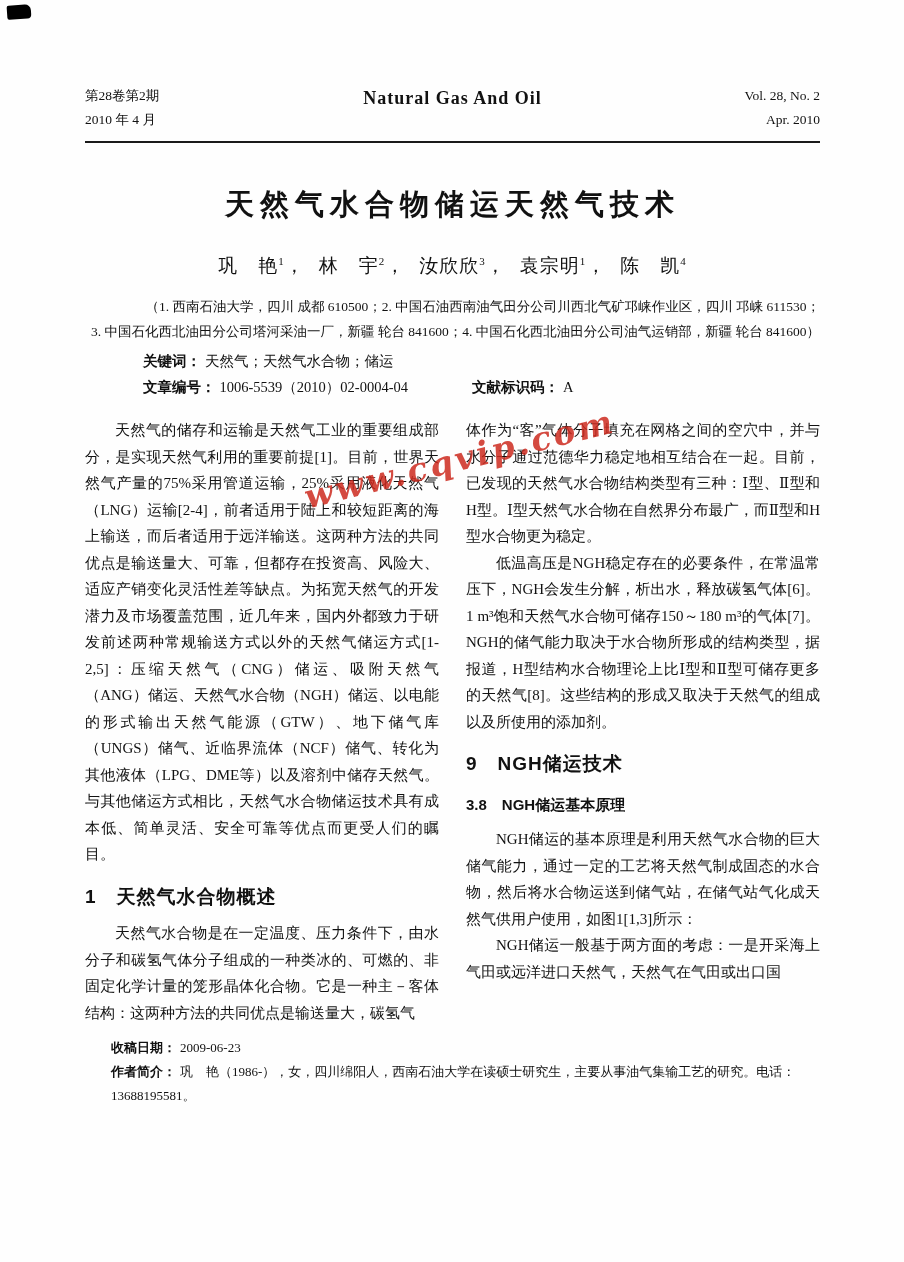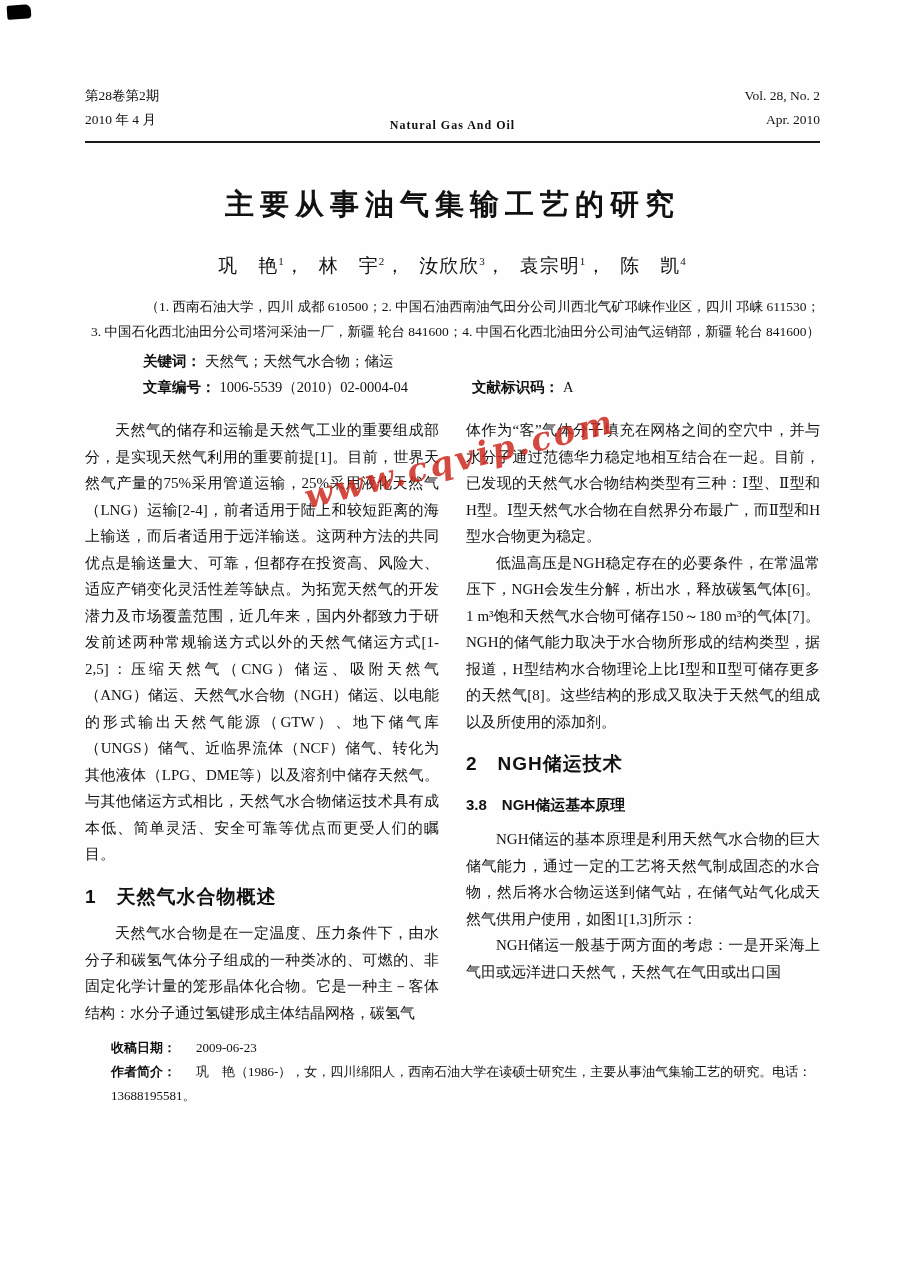--- a/index.html
+++ b/index.html
@@ -21,26 +21,26 @@
   }
   .watermark {
     position: absolute; left: 305px; top: 478px;
     transform: rotate(-14deg); transform-origin: left center;
     color: #cd2b20; font-size: 33px; font-style: italic; font-weight: bold;
     letter-spacing: 3px; opacity: 0.85;
     font-family: "DejaVu Serif", serif;
     pointer-events: none; white-space: nowrap;
   }
   
-  .jheader { display: flex; justify-content: space-between; align-items: flex-end; }
+  .jheader { display: flex; justify-content: space-between; align-items: flex-start; }
   .jh-left, .jh-right { font-size: 13.5px; line-height: 1.8; width: 150px; }
   .jh-right { text-align: right; }
   .jh-center { text-align: center; flex: 1; }
   .jh-cn { font-size: 17px; letter-spacing: 14px; }
-  .jh-en { font-size: 12px; font-weight: bold; margin-top: 4px; letter-spacing: 1px; }
+  .jh-en { font-size: 18px; font-weight: bold; margin-top: 4px; letter-spacing: 1px; }
   .header-rule { border-top: 2px solid #1a1a1a; margin-top: 8px; }
   
   .title {
     margin: 42px 0 0; text-align: center;
     font-size: 29px; font-weight: bold; letter-spacing: 6px;
   }
   .authors {
     margin-top: 28px; text-align: center; font-size: 19px; letter-spacing: 1px;
   }
   .authors sup { font-size: 11px; }
@@ -63,21 +63,21 @@
     font-size: 19px; font-weight: 600; letter-spacing: 1px;
     margin: 16px 0 10px;
   }
   .subsec {
     font-family: "Liberation Sans", "DejaVu Sans", sans-serif;
     font-size: 15px; font-weight: bold;
     margin: 14px 0 8px;
   }
   
   .pfooter { margin-top: 10px; padding: 0 4px 0 26px; font-size: 13px; line-height: 24px; }
-  .pfooter b { margin-right: 20px; }
+  .pfooter b { margin-right: 4px; }
 </style>
 </head>
 <body>
 
 <div class="page">
 
   <div class="corner-mark"></div>
 
   <div class="watermark">www.cqvip.com</div>
 
@@ -89,46 +89,46 @@
     <div class="jh-center">
       <div class="jh-en">Natural Gas And Oil</div>
     </div>
     <div class="jh-right">
       <div>Vol. 28, No. 2</div>
       <div>Apr. 2010</div>
     </div>
   </header>
   <div class="header-rule"></div>
 
-  <h1 class="title">主要从事油气集输工艺的研究</h1>
+  <h1 class="title">天然气水合物储运天然气技术</h1>
 
   <div class="authors">
     <span class="author"><span>巩　艳</span><sup>1</sup></span><span class="sep">，</span><span class="author"><span>林　宇</span><sup>2</sup></span><span class="sep">，</span><span class="author"><span>汝欣欣</span><sup>3</sup></span><span class="sep">，</span><span class="author"><span>袁宗明</span><sup>1</sup></span><span class="sep">，</span><span class="author"><span>陈　凯</span><sup>4</sup></span>
   </div>
 
   <div class="affils">
     <div>（1. 西南石油大学，四川 成都 610500；2. 中国石油西南油气田分公司川西北气矿邛崃作业区，四川 邛崃 611530；</div>
     <div>3. 中国石化西北油田分公司塔河采油一厂，新疆 轮台 841600；4. 中国石化西北油田分公司油气运销部，新疆 轮台 841600）</div>
   </div>
 
 
   <p class="kw"><b>关键词：</b><span>天然气；天然气水合物；储运</span></p>
 
   <p class="meta"><span class="meta-item"><b>文章编号：</b><span>1006-5539（2010）02-0004-04</span></span><span class="meta-item"><b>文献标识码：</b><span>A</span></span></p>
 
   <div class="columns">
     <div class="col">
       <p class="indent">天然气的储存和运输是天然气工业的重要组成部分，是实现天然气利用的重要前提[1]。目前，世界天然气产量的75%采用管道运输，25%采用液化天然气（LNG）运输[2-4]，前者适用于陆上和较短距离的海上输送，而后者适用于远洋输送。这两种方法的共同优点是输送量大、可靠，但都存在投资高、风险大、适应产销变化灵活性差等缺点。为拓宽天然气的开发潜力及市场覆盖范围，近几年来，国内外都致力于研发前述两种常规输送方式以外的天然气储运方式[1-2,5]：压缩天然气（CNG）储运、吸附天然气（ANG）储运、天然气水合物（NGH）储运、以电能的形式输出天然气能源（GTW）、地下储气库（UNGS）储气、近临界流体（NCF）储气、转化为其他液体（LPG、DME等）以及溶剂中储存天然气。与其他储运方式相比，天然气水合物储运技术具有成本低、简单灵活、安全可靠等优点而更受人们的瞩目。</p>
       <h2 class="sec">1　天然气水合物概述</h2>
-      <p class="indent">天然气水合物是在一定温度、压力条件下，由水分子和碳氢气体分子组成的一种类冰的、可燃的、非固定化学计量的笼形晶体化合物。它是一种主－客体结构：水分子通过氢键形成主体结晶网格，碳氢气</p>
+      <p class="indent">天然气水合物是在一定温度、压力条件下，由水分子和碳氢气体分子组成的一种类冰的、可燃的、非固定化学计量的笼形晶体化合物。它是一种主－客体结构：这两种方法的共同优点是输送量大，碳氢气</p>
     </div>
     <div class="col">
       <p>体作为“客”气体分子填充在网格之间的空穴中，并与水分子通过范德华力稳定地相互结合在一起。目前，已发现的天然气水合物结构类型有三种：Ⅰ型、Ⅱ型和H型。Ⅰ型天然气水合物在自然界分布最广，而Ⅱ型和H型水合物更为稳定。</p>
       <p class="indent">低温高压是NGH稳定存在的必要条件，在常温常压下，NGH会发生分解，析出水，释放碳氢气体[6]。1 m³饱和天然气水合物可储存150～180 m³的气体[7]。NGH的储气能力取决于水合物所形成的结构类型，据报道，H型结构水合物理论上比Ⅰ型和Ⅱ型可储存更多的天然气[8]。这些结构的形成又取决于天然气的组成以及所使用的添加剂。</p>
-      <h2 class="sec">2　NGH储运技术</h2>
+      <h2 class="sec">9　NGH储运技术</h2>
       <h3 class="subsec">3.8　NGH储运基本原理</h3>
       <p class="indent">NGH储运的基本原理是利用天然气水合物的巨大储气能力，通过一定的工艺将天然气制成固态的水合物，然后将水合物运送到储气站，在储气站气化成天然气供用户使用，如图1[1,3]所示：</p>
       <p class="indent">NGH储运一般基于两方面的考虑：一是开采海上气田或远洋进口天然气，天然气在气田或出口国</p>
     </div>
   </div>
 
   <footer class="pfooter">
     <div><b>收稿日期：</b><span>2009-06-23</span></div>
     <div class="bio"><b>作者简介：</b><span>巩　艳（1986-），女，四川绵阳人，西南石油大学在读硕士研究生，主要从事油气集输工艺的研究。电话：13688195581。</span></div>
   </footer>

